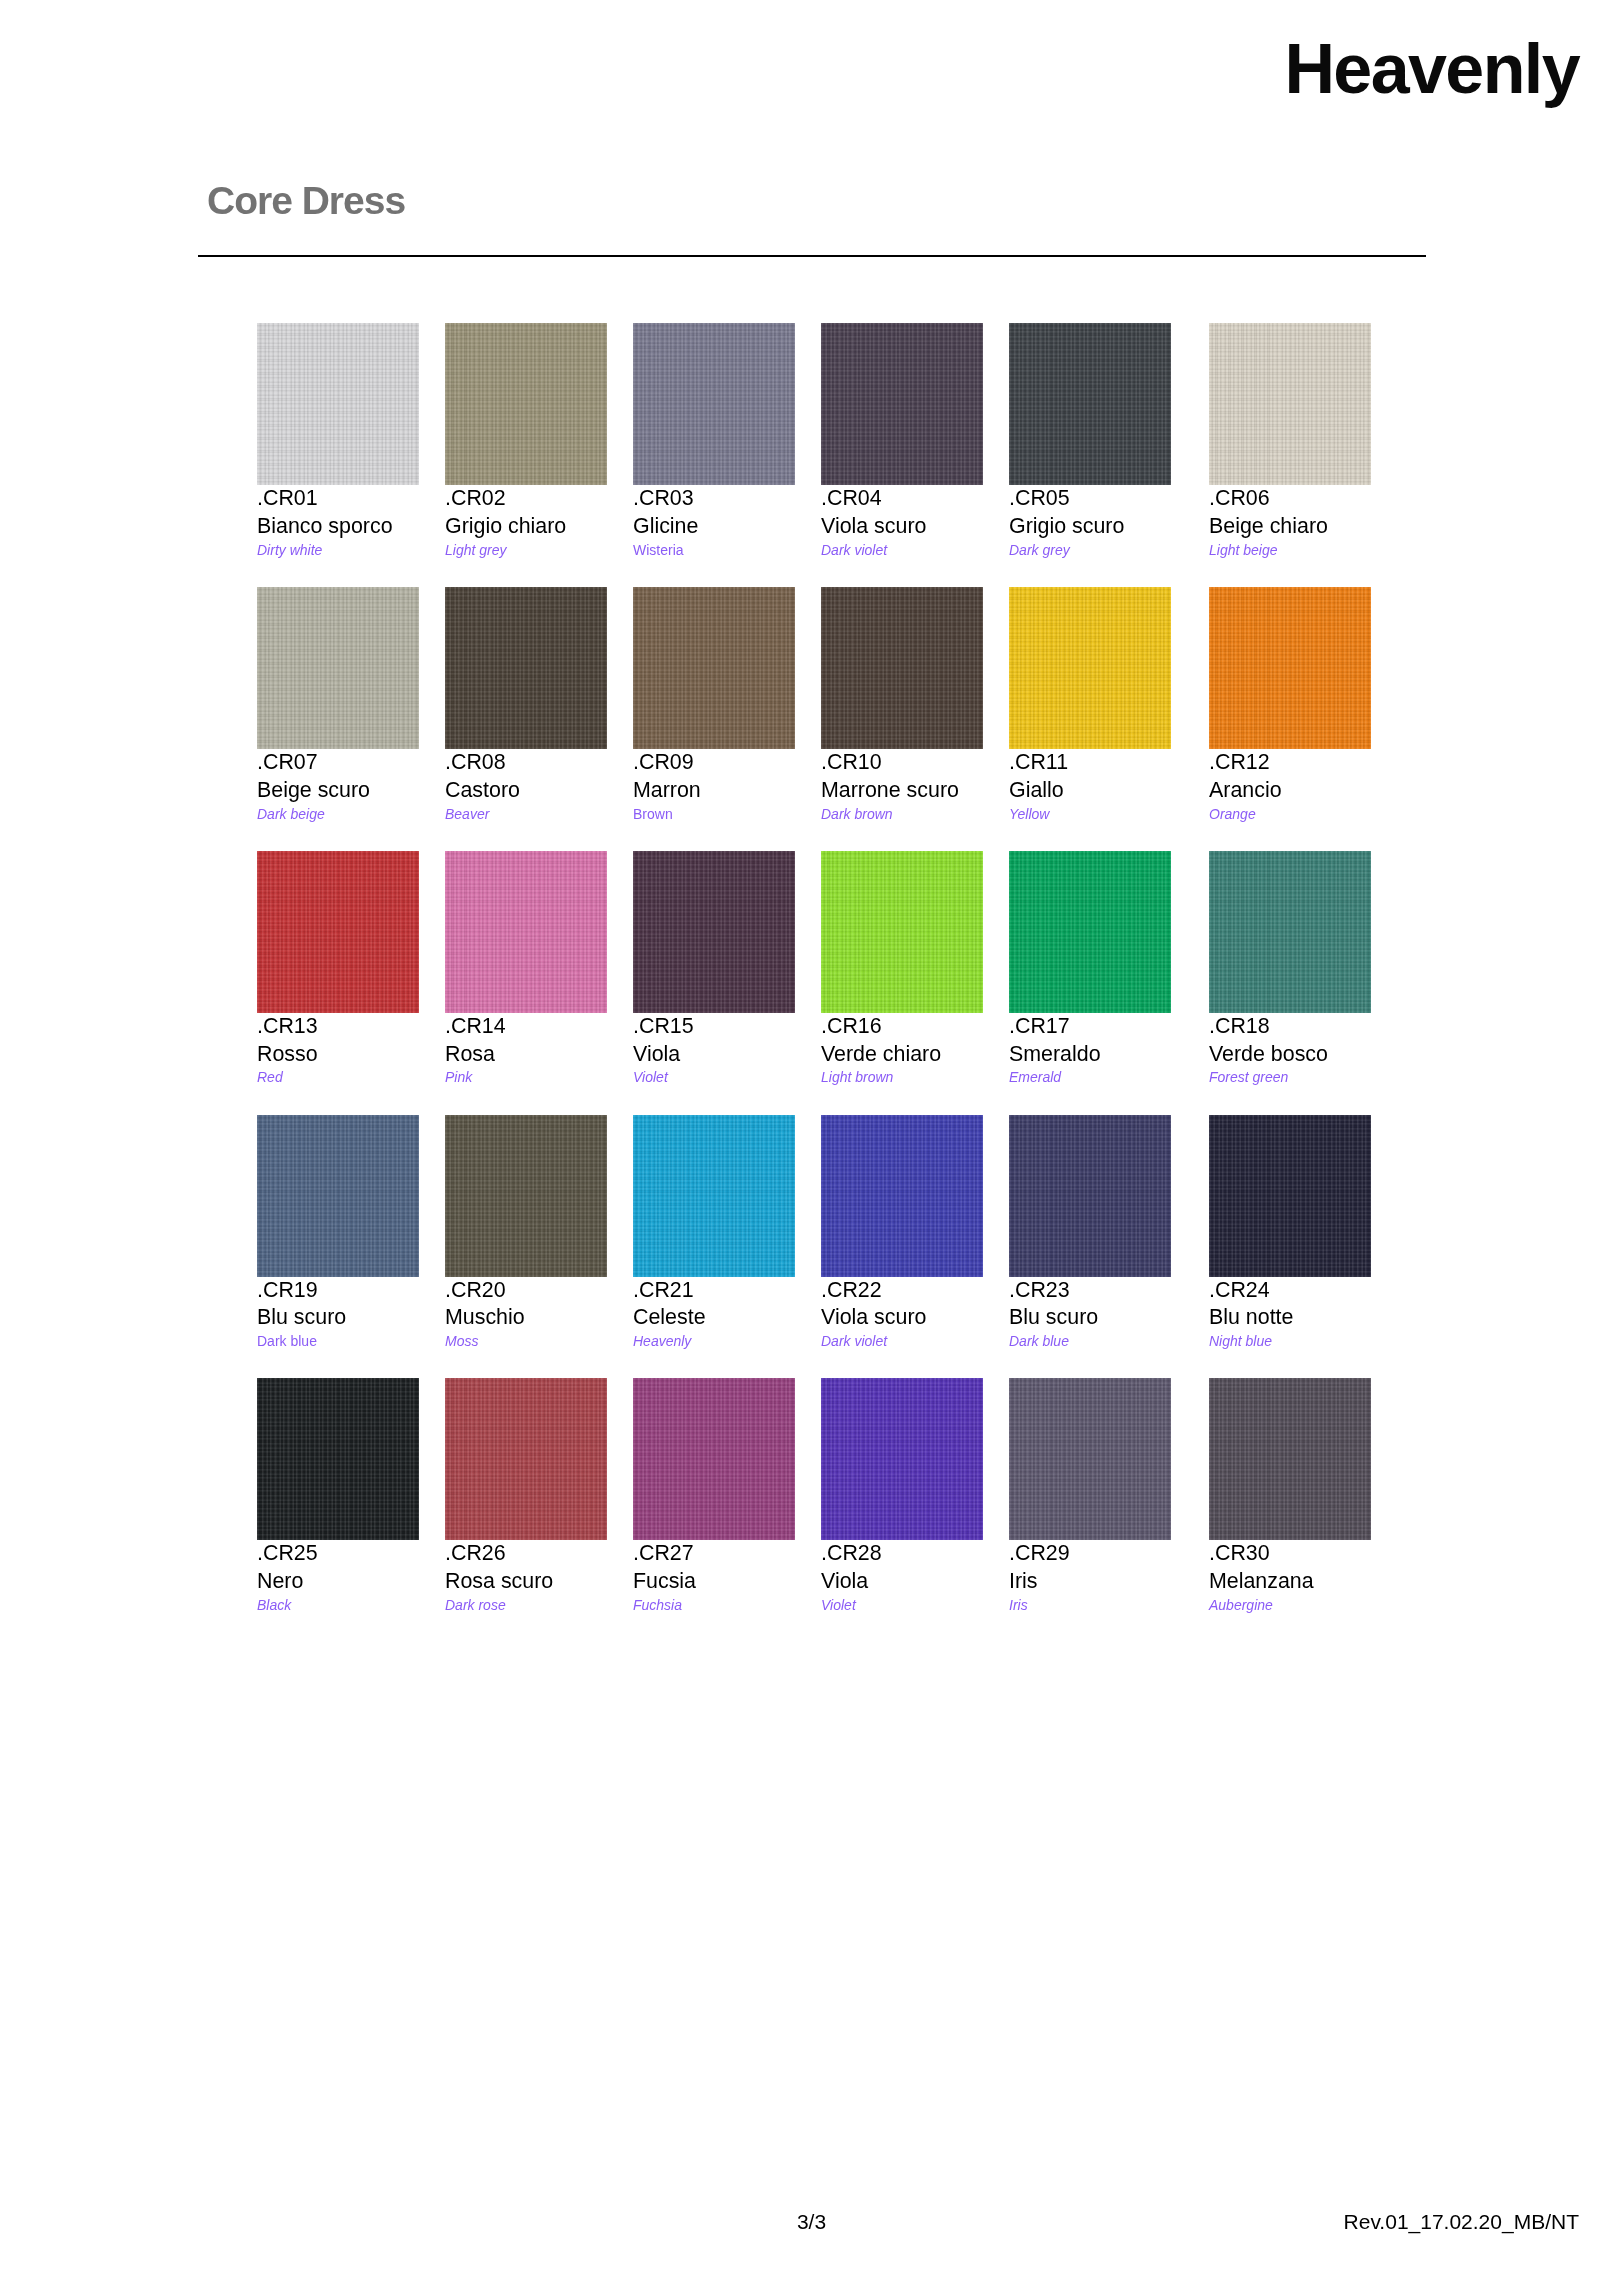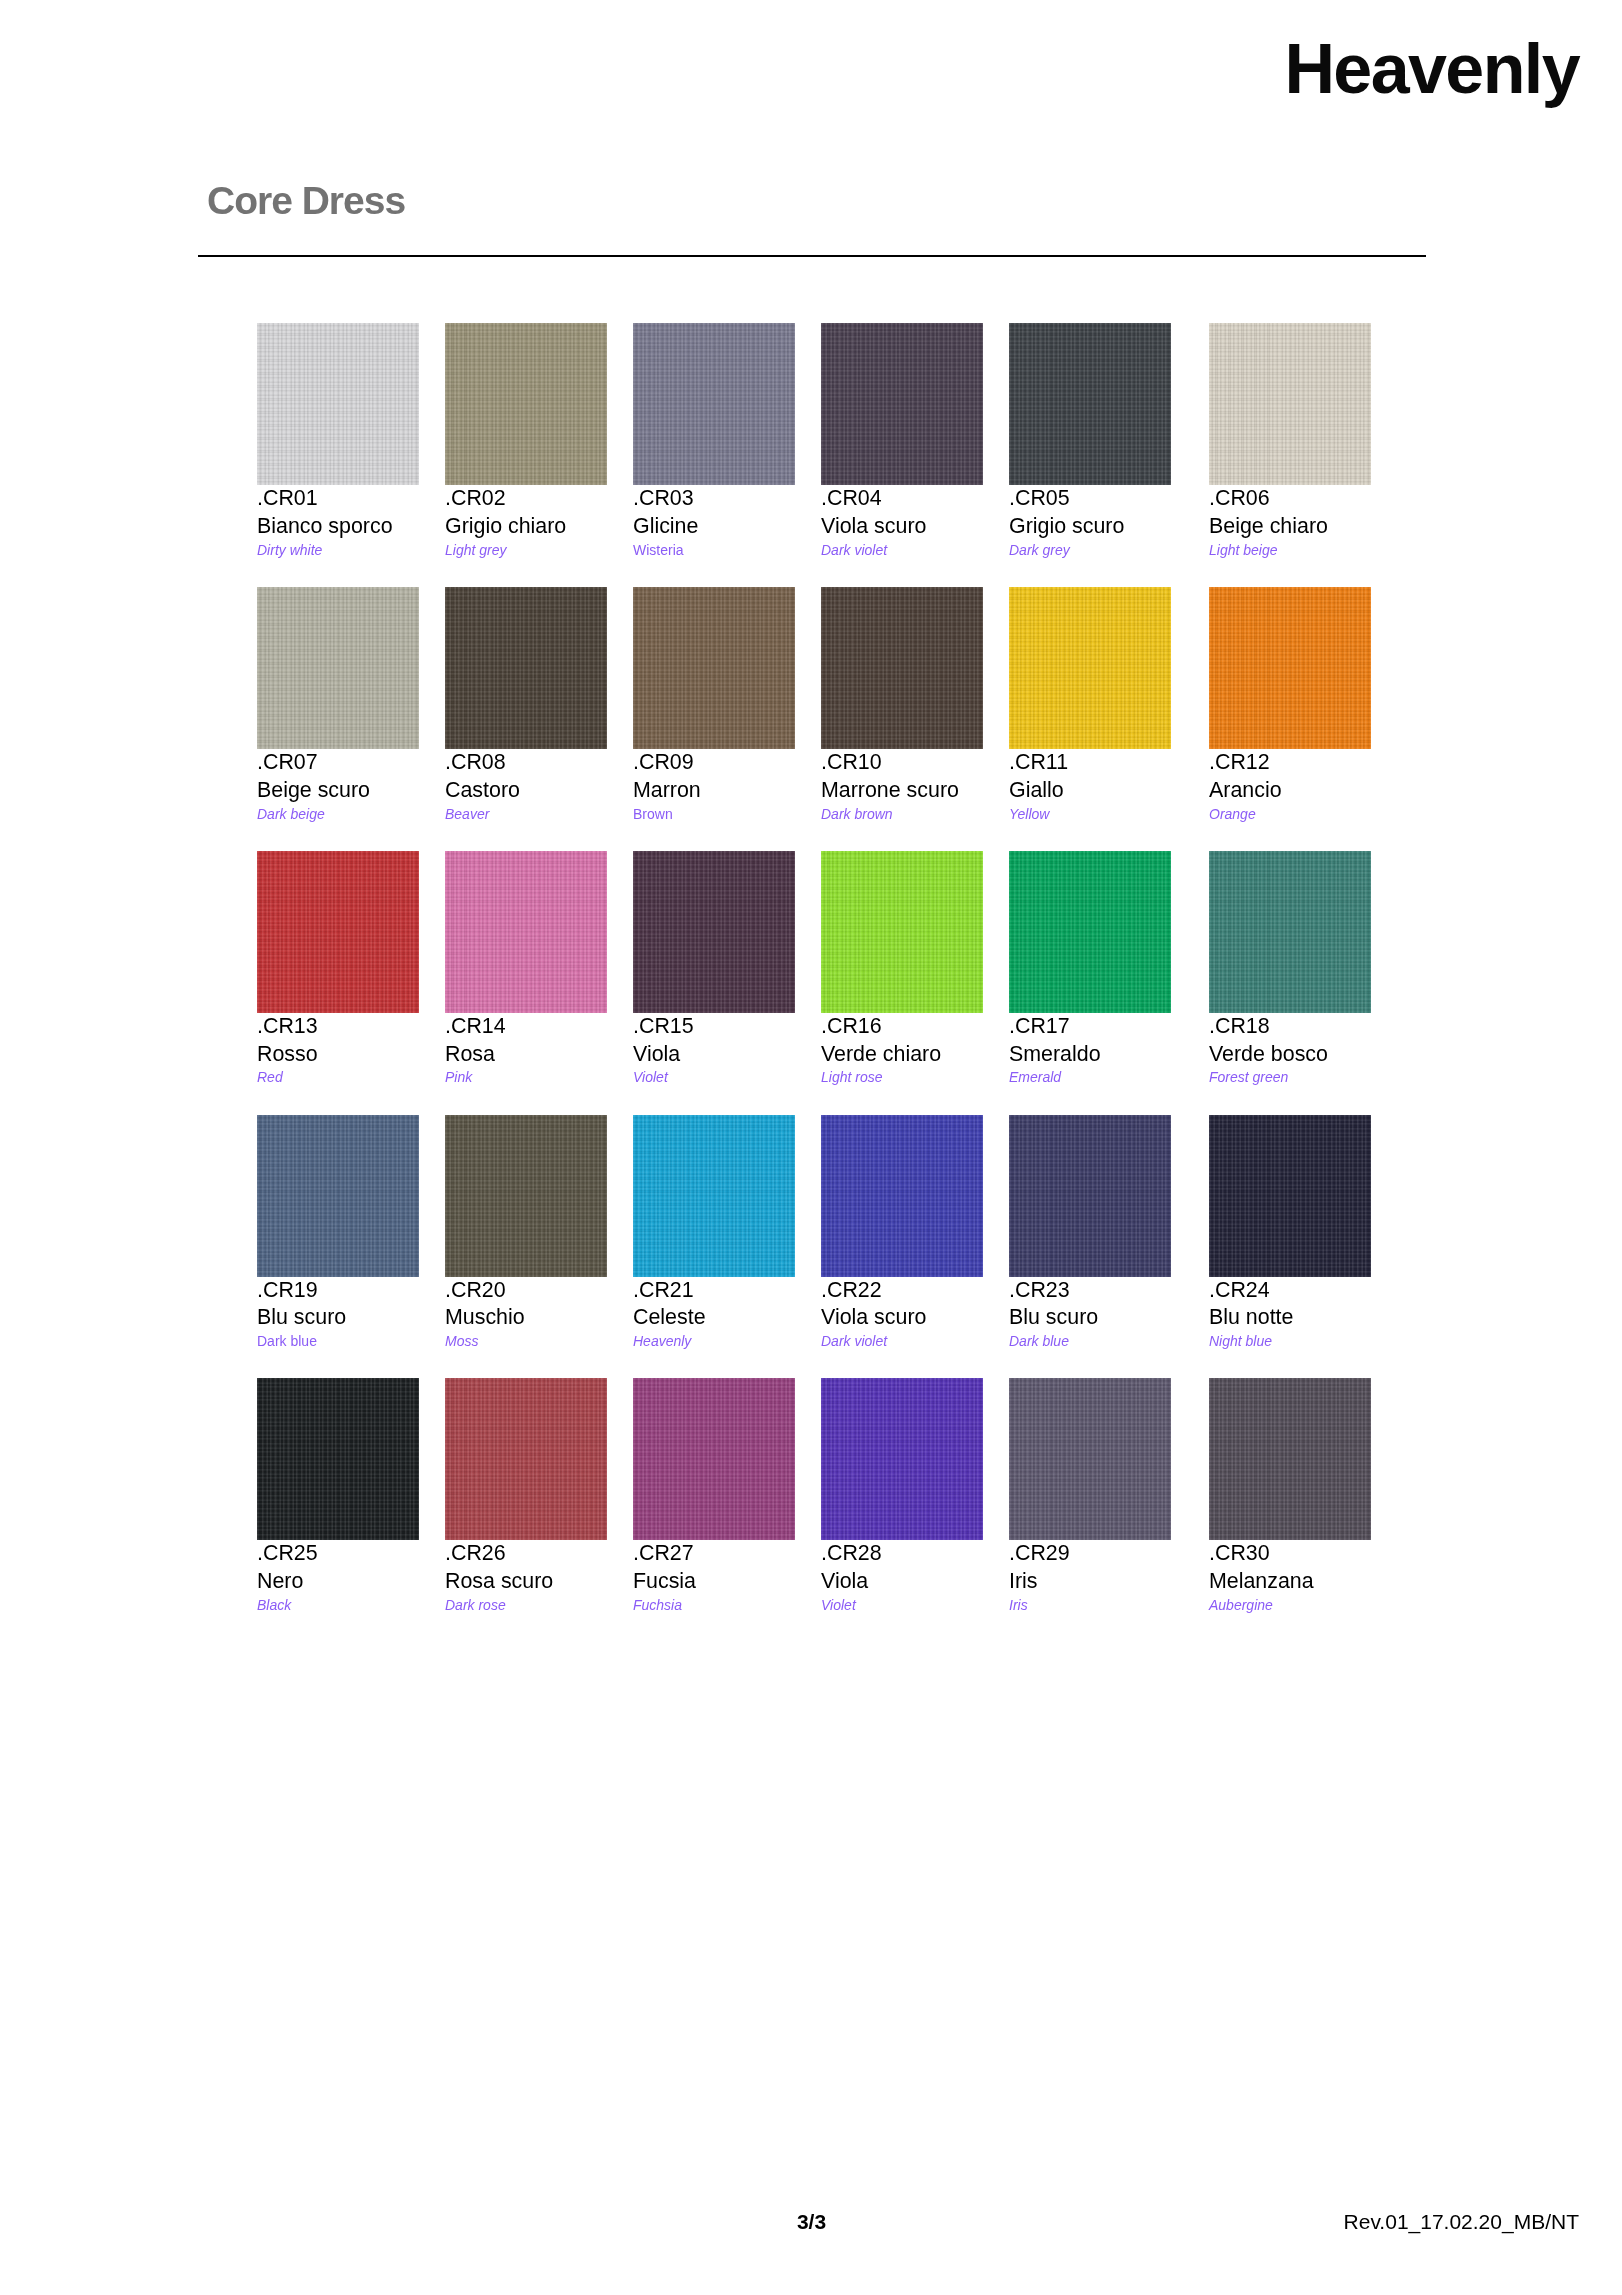--- a/index.html
+++ b/index.html
@@ -111,21 +111,20 @@
   .swatch-name-en.upright{ font-style:normal; }
 
   
   #page-number{
     position:absolute;
     left:0; right:0;
     top:2210px;
     text-align:center;
     font-size:21px;
     color:#000;
-    font-weight:bold;
   }
   #revision-note{
     position:absolute;
     right:44px;
     top:2210px;
     font-size:21px;
     color:#000;
   }
 </style>
 </head>
@@ -261,21 +260,21 @@
           <div class="swatch-code">.CR15</div>
           <div class="swatch-name-it">Viola</div>
           <div class="swatch-name-en">Violet</div>
         </div>
       </div>
       <div class="swatch-cell">
         <div class="swatch-chip" style="background-color: rgb(143, 224, 46);"></div>
         <div class="swatch-labels">
           <div class="swatch-code">.CR16</div>
           <div class="swatch-name-it">Verde chiaro</div>
-          <div class="swatch-name-en">Light rose</div>
+          <div class="swatch-name-en">Light brown</div>
         </div>
       </div>
       <div class="swatch-cell">
         <div class="swatch-chip" style="background-color: rgb(4, 164, 92);"></div>
         <div class="swatch-labels">
           <div class="swatch-code">.CR17</div>
           <div class="swatch-name-it">Smeraldo</div>
           <div class="swatch-name-en">Emerald</div>
         </div>
       </div>

